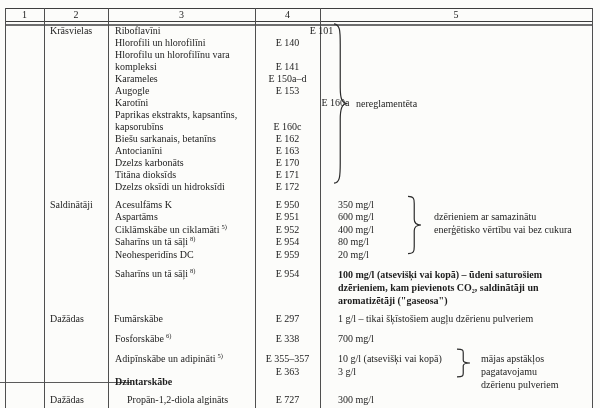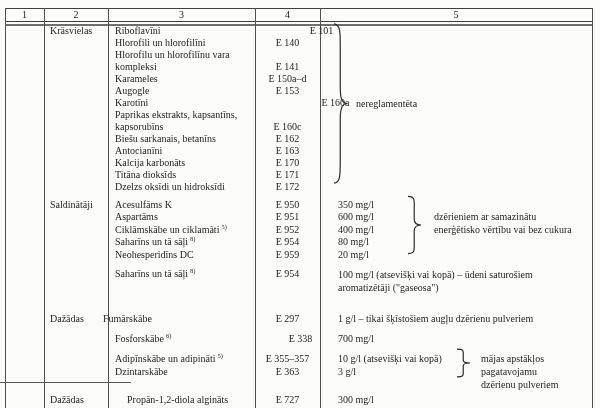--- a/index.html
+++ b/index.html
@@ -15,21 +15,21 @@
   .hline.thick { height:2px; background:#6f6f6f; }
   .hdr-cell {
     position:absolute; top:9px; height:13px;
     font-size:10px; line-height:12px; text-align:center;
   }
   .cell {
     position:absolute; font-size:10px; line-height:12px;
     white-space:nowrap;
   }
   .cell.c4 { width:65px; text-align:center; }
-  .cell.c5 div { line-height:13px; }
+  .cell.c5 div { line-height:13px;font-weight:bold; }
   .cell sup { font-size:6.5px; vertical-align:super; margin-left:2px; line-height:0; }
   .brace { position:absolute; overflow:visible; }
   .brace-label {
     position:absolute; font-size:10px; line-height:13px; white-space:nowrap;
   }
 </style>
 </head>
 <body>
 
 <div id="page">
@@ -67,21 +67,21 @@
       <div class="cell c4" style="left: 255px; top: 85px;">E 153</div>
       <div class="cell c3" style="left: 115px; top: 97px;">Karotīni</div>
       <div class="cell c4" style="left: 255px; top: 97px; margin-left: 48px;">E 160a</div>
       <div class="cell c3" style="left: 115px; top: 109px;">Paprikas ekstrakts, kapsantīns,</div>
       <div class="cell c3" style="left: 115px; top: 121px;">kapsorubīns</div>
       <div class="cell c4" style="left: 255px; top: 121px;">E 160c</div>
       <div class="cell c3" style="left: 115px; top: 133px;">Biešu sarkanais, betanīns</div>
       <div class="cell c4" style="left: 255px; top: 133px;">E 162</div>
       <div class="cell c3" style="left: 115px; top: 145px;">Antocianīni</div>
       <div class="cell c4" style="left: 255px; top: 145px;">E 163</div>
-      <div class="cell c3" style="left: 115px; top: 157px;">Kalcija karbonāts</div>
+      <div class="cell c3" style="left: 115px; top: 157px;">Dzelzs karbonāts</div>
       <div class="cell c4" style="left: 255px; top: 157px;">E 170</div>
       <div class="cell c3" style="left: 115px; top: 169px;">Titāna dioksīds</div>
       <div class="cell c4" style="left: 255px; top: 169px;">E 171</div>
       <div class="cell c3" style="left: 115px; top: 181px;">Dzelzs oksīdi un hidroksīdi</div>
       <div class="cell c4" style="left: 255px; top: 181px;">E 172</div>
       <div class="cell c2" style="left: 50px; top: 199px;">Saldinātāji</div>
       <div class="cell c3" style="left: 115px; top: 199px;">Acesulfāms K</div>
       <div class="cell c4" style="left: 255px; top: 199px;">E 950</div>
       <div class="cell c5" style="left: 338px; top: 199px; text-align: right;">350 mg/l</div>
       <div class="cell c3" style="left: 115px; top: 211px;">Aspartāms</div>
@@ -93,33 +93,34 @@
       <div class="cell c3" style="left: 115px; top: 236px;">Saharīns un tā sāļi<sup>8)</sup></div>
       <div class="cell c4" style="left: 255px; top: 236px;">E 954</div>
       <div class="cell c5" style="left: 338px; top: 236px;">80 mg/l</div>
       <div class="cell c3" style="left: 115px; top: 249px;">Neohesperidīns DC</div>
       <div class="cell c4" style="left: 255px; top: 249px;">E 959</div>
       <div class="cell c5" style="left: 338px; top: 249px;">20 mg/l</div>
       <div class="cell c3" style="left: 115px; top: 268px;">Saharīns un tā sāļi<sup>8)</sup></div>
       <div class="cell c4" style="left: 255px; top: 268px;">E 954</div>
       <div class="cell c5" style="left: 338px; top: 268px;">
         <div>100 mg/l (atsevišķi vai kopā) – ūdeni saturošiem</div>
+        <div>dzērieniem, kam pievienots CO₂, saldinātāji un</div>
         <div>aromatizētāji ("gaseosa")</div>
       </div>
       <div class="cell c2" style="left: 50px; top: 313px;">Dažādas</div>
-      <div class="cell c3" style="left: 103px; top: 313px; text-align: right;">Fumārskābe</div>
+      <div class="cell c3" style="left: 114px; top: 313px; text-align: right;">Fumārskābe</div>
       <div class="cell c4" style="left: 255px; top: 313px;">E 297</div>
       <div class="cell c5" style="left: 338px; top: 313px;">1 g/l – tikai šķīstošiem augļu dzērienu pulveriem</div>
       <div class="cell c3" style="left: 115px; top: 333px;">Fosforskābe<sup>6)</sup></div>
-      <div class="cell c4" style="left: 255px; top: 333px; margin-left: 13px;">E 338</div>
+      <div class="cell c4" style="left: 255px; top: 333px;">E 338</div>
       <div class="cell c5" style="left: 338px; top: 333px; text-align: center;">700 mg/l</div>
       <div class="cell c3" style="left: 115px; top: 353px;">Adipīnskābe un adipināti<sup>5)</sup></div>
       <div class="cell c4" style="left: 255px; top: 353px;">E 355–357</div>
       <div class="cell c5" style="left: 338px; top: 353px;">10 g/l (atsevišķi vai kopā)</div>
-      <div class="cell c3" style="left: 115px; top: 366px;">Dzintarskābe</div>
+      <div class="cell c3" style="left: 115px; top: 376px; font-weight: bold;">Dzintarskābe</div>
       <div class="cell c4" style="left: 255px; top: 366px;">E 363</div>
       <div class="cell c5" style="left: 338px; top: 366px;">3 g/l</div>
       <div class="cell c2" style="left: 50px; top: 394px;">Dažādas</div>
       <div class="cell c3" style="left: 115px; top: 394px; margin-left: 12px;">Propān-1,2-diola algināts</div>
       <div class="cell c4" style="left: 255px; top: 394px;">E 727</div>
       <div class="cell c5" style="left: 338px; top: 394px;">300 mg/l</div>
       <svg viewBox="0 0 10 100" preserveAspectRatio="none" class="brace" style="left: 334px; top: 23px; width: 13px; height: 161px;">
         <path d="M0,0.5 C4.6,0.8 4.8,5 4.8,13 L4.8,40 C4.8,47 6.2,49.8 10,50 C6.2,50.2 4.8,53 4.8,60 L4.8,87 C4.8,95 4.6,99.2 0,99.5" fill="none" stroke="#2c2c2c" stroke-width="1.2" vector-effect="non-scaling-stroke"></path>
       </svg>
       <div class="brace-label" style="left: 356px; top: 97px;">nereglamentēta</div>

